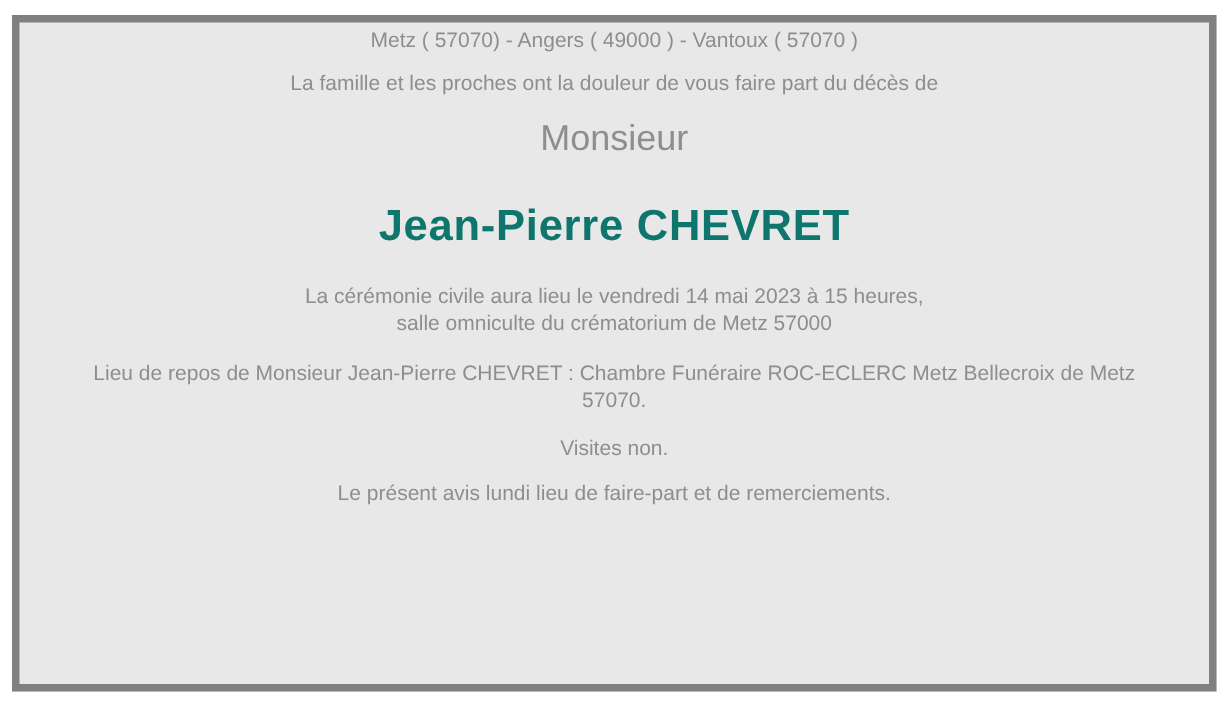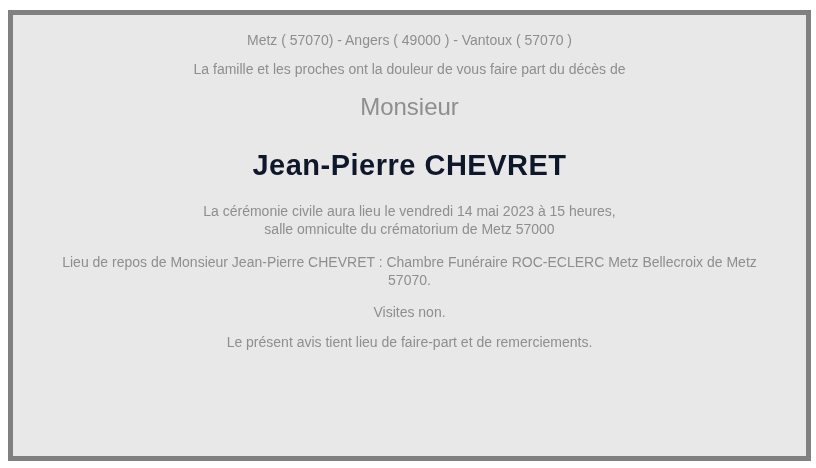--- a/index.html
+++ b/index.html
@@ -13,39 +13,39 @@
   }
   .notice-frame {
     position: absolute;
     left: 8px;
     top: 10px;
     right: 5px;
     bottom: 7px;
     border: 5px solid #808080;
     background: #e8e8e8;
     box-sizing: border-box;
-    padding: 16px 14px 8px 14px;
+    padding: 2px 14px 8px 14px;
     color: #8e8e8e;
   }
   .line {
     font-size: 14px;
     line-height: 18px;
     margin: 0;
     white-space: pre-line;
     text-align: center;
   }
   .center { text-align: center; }
   .cities        { margin-bottom: 11px; }
   .intro         { margin-bottom: 18px; }
   .civility      { font-size: 24px; line-height: 22px; margin-bottom: 30px; }
   .deceased-name {
     font-size: 29px;
     line-height: 34px;
     font-weight: 700;
-    color: #0f172a;
+    color: #0f766e;
     margin: 0 0 20px 0;
     text-align: center;
     letter-spacing: 0.5px;
   }
   .death-info    { margin-bottom: 15px; }
   .ceremony      { margin-bottom: 15px; }
   .repose        { margin-bottom: 14px; }
   .visits        { margin-bottom: 12px; }
   .closing       { margin-bottom: 12px; }
   .funeral-home  { margin-bottom: 14px; }
@@ -64,16 +64,16 @@
 
 
   <p class="line ceremony">La cérémonie civile aura lieu le vendredi 14 mai 2023 à 15 heures,
 salle omniculte du crématorium de Metz 57000</p>
 
   <p class="line repose">Lieu de repos de Monsieur Jean-Pierre CHEVRET : Chambre Funéraire ROC-ECLERC Metz Bellecroix de Metz
 57070.</p>
 
   <p class="line visits">Visites non.</p>
 
-  <p class="line center closing">Le présent avis tient lieu de faire-part et de remerciements.</p>
+  <p class="line center closing">Le présent avis lundi lieu de faire-part et de remerciements.</p>
 
 
 </div>
 
 </body></html>

